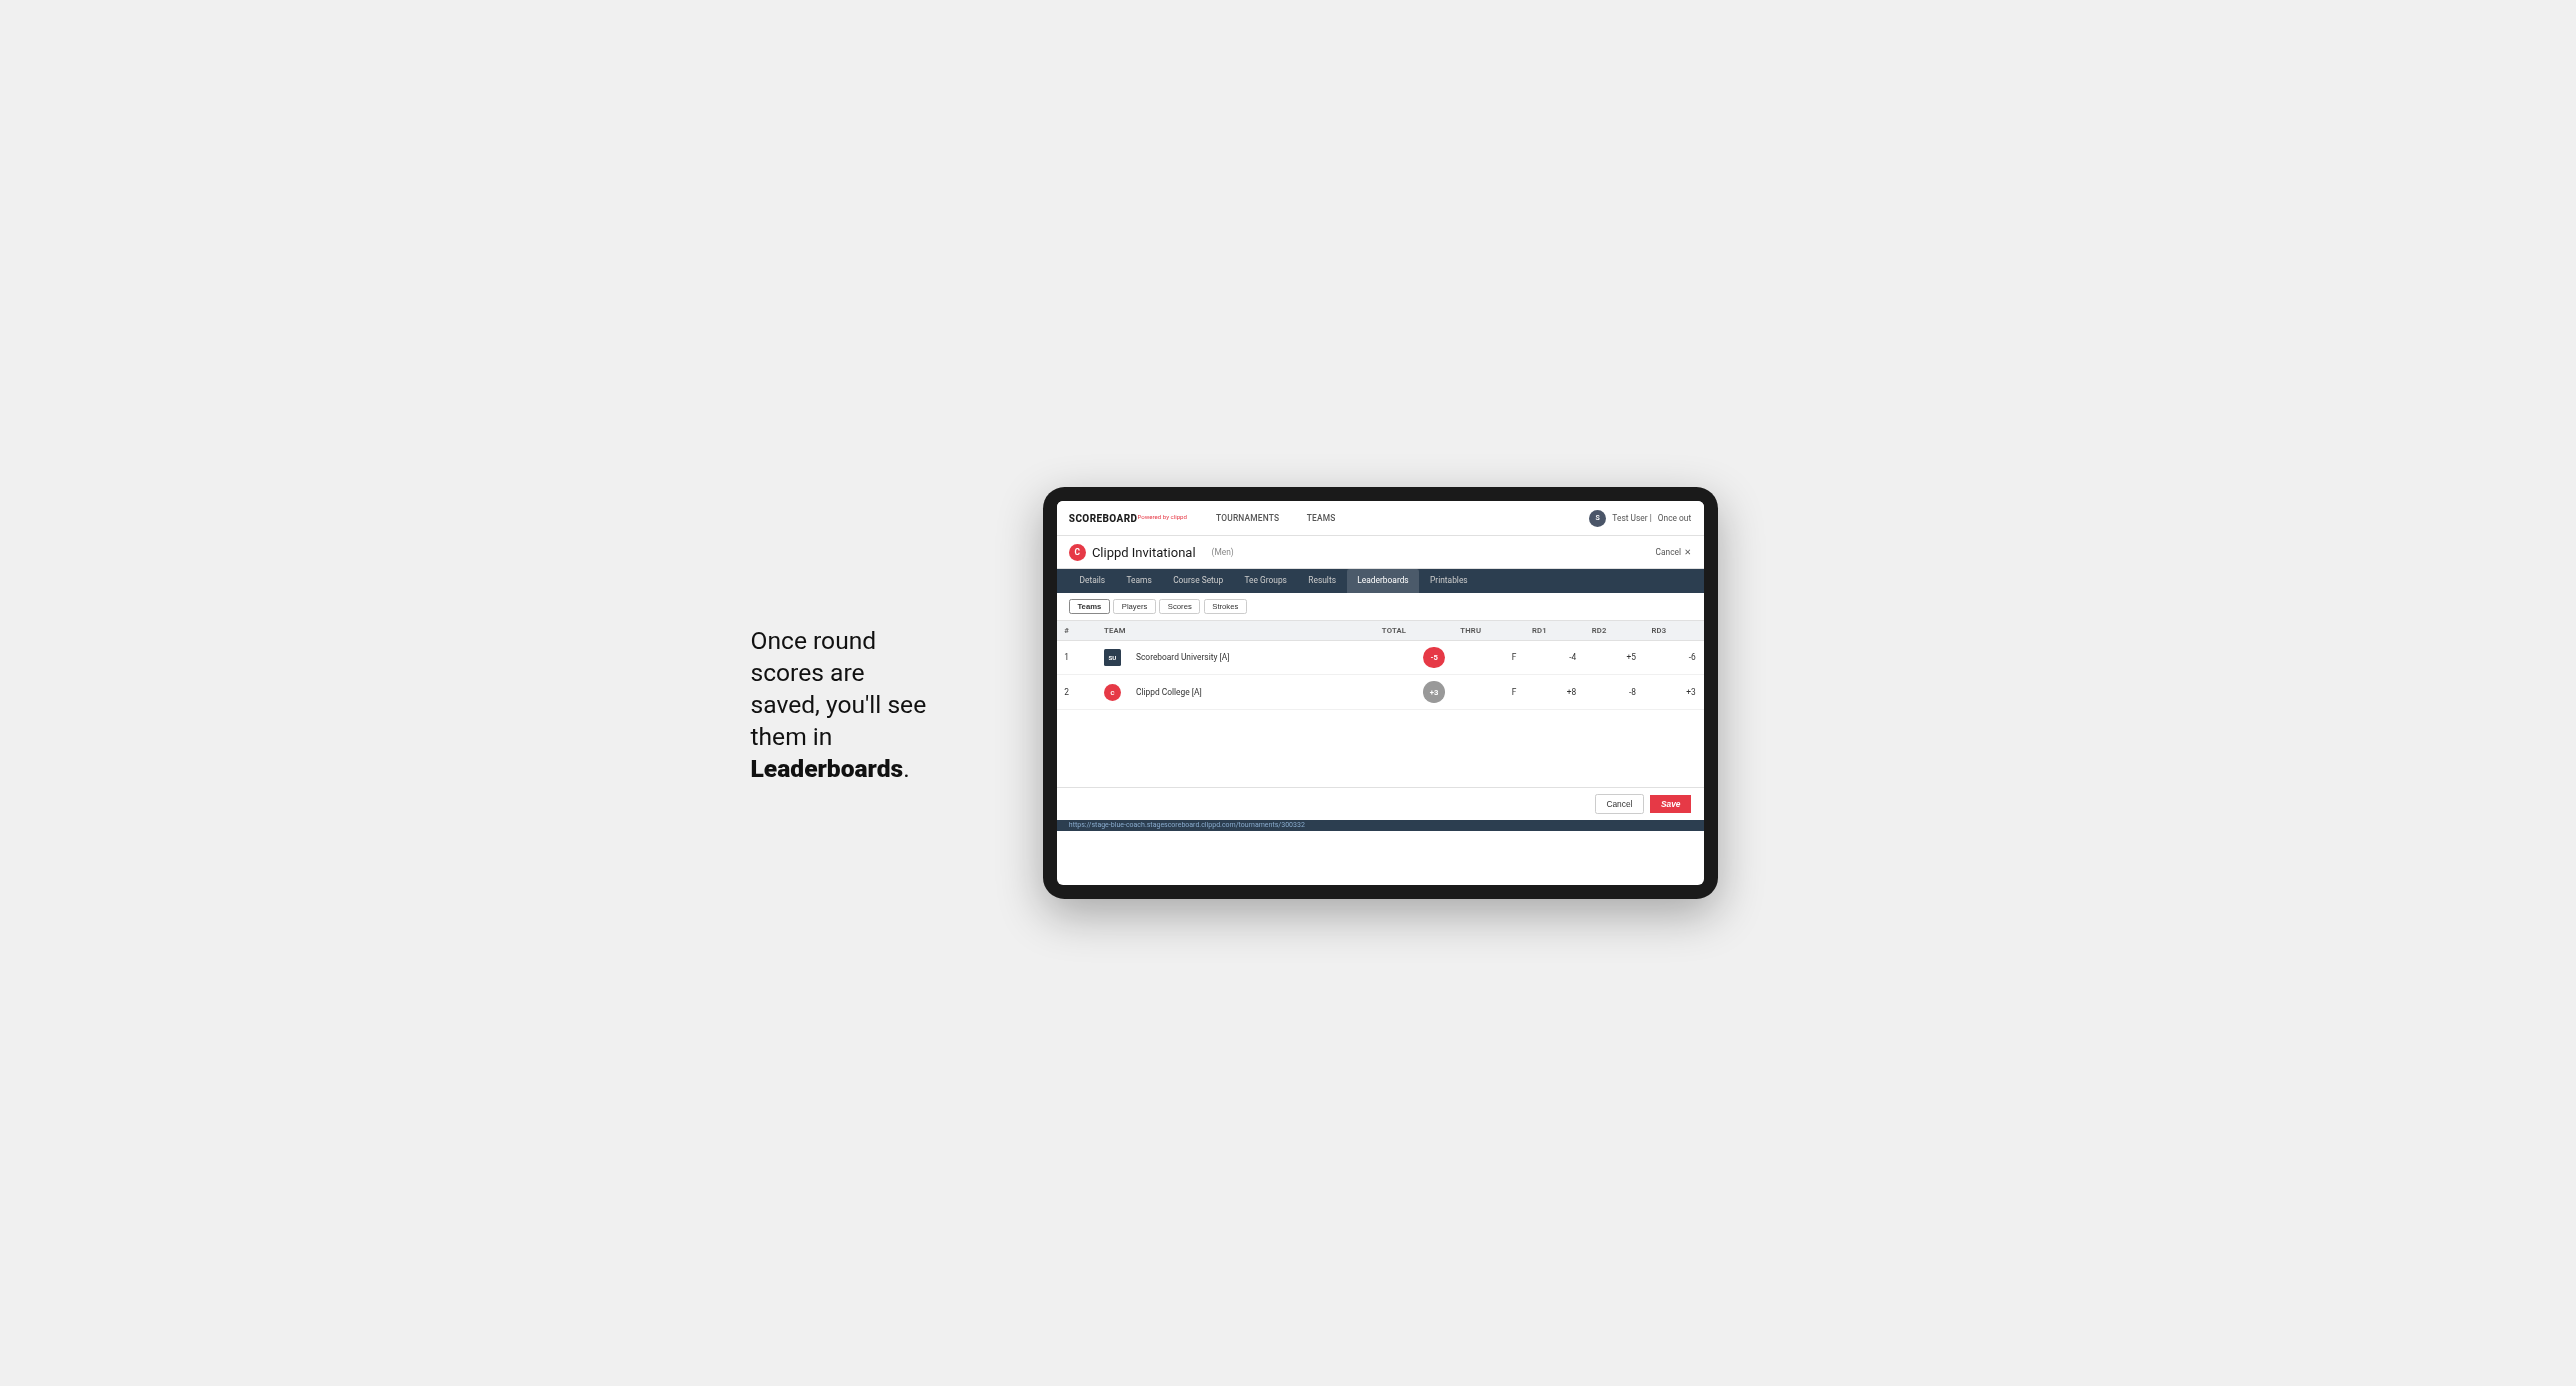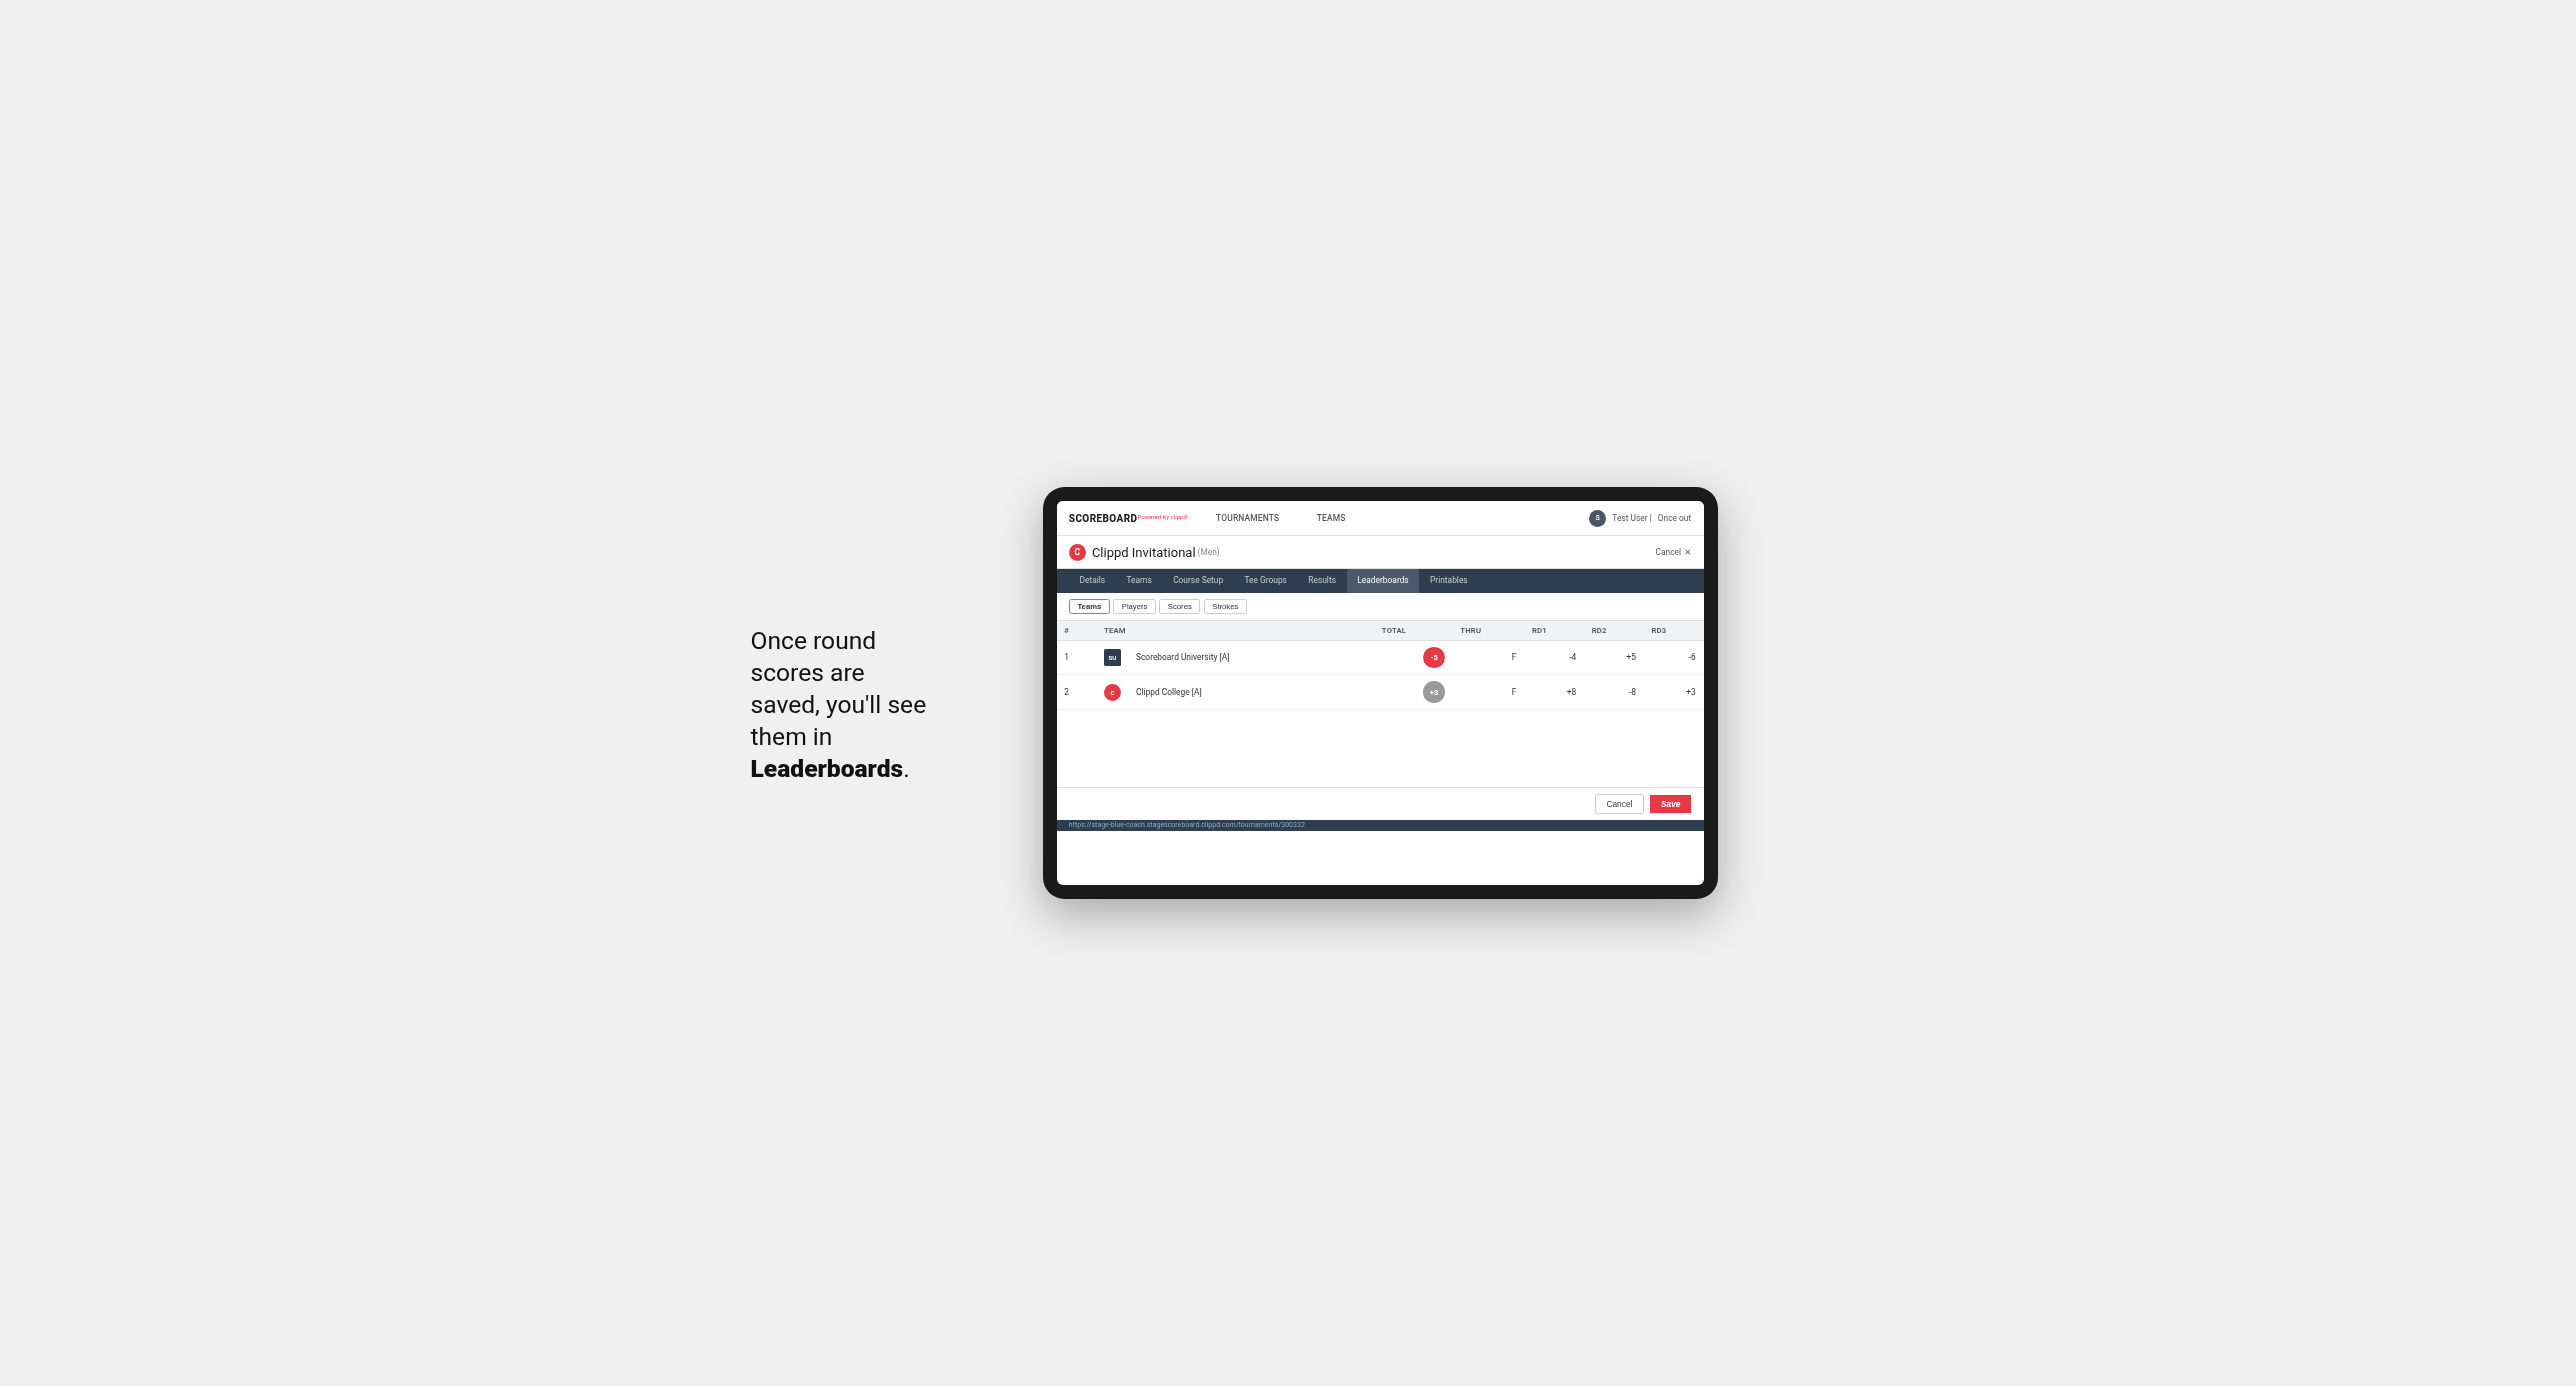--- a/index.html
+++ b/index.html
@@ -67,21 +67,21 @@
     }
     .brand-sub {
       font-size: 6.1px;
       color: #888;
     }
     .brand-sub span {
       color: #e63946;
     }
     .nav-links {
       display: flex;
-      gap: 16px;
+      gap: 6px;
       height: 100%;
       justify-content: space-between;
     }
     .nav-link {
       display: flex;
       align-items: center;
       padding: 0 10.7px;
       font-size: 8.4px;
       font-weight: 500;
       color: #555;
@@ -137,21 +137,21 @@
       margin-right: 6.1px;
     }
     .tournament-name {
       font-size: 13px;
       font-weight: 400;
       color: #1a1a1a;
     }
     .tournament-sub {
       font-size: 8.4px;
       color: #888;
-      margin-left: 2px;
+      margin-left: 16px;
     }
     .cancel-x {
       margin-left: auto;
       font-size: 8.4px;
       color: #555;
       cursor: pointer;
       display: flex;
       align-items: center;
       gap: 3.1px;
     }

